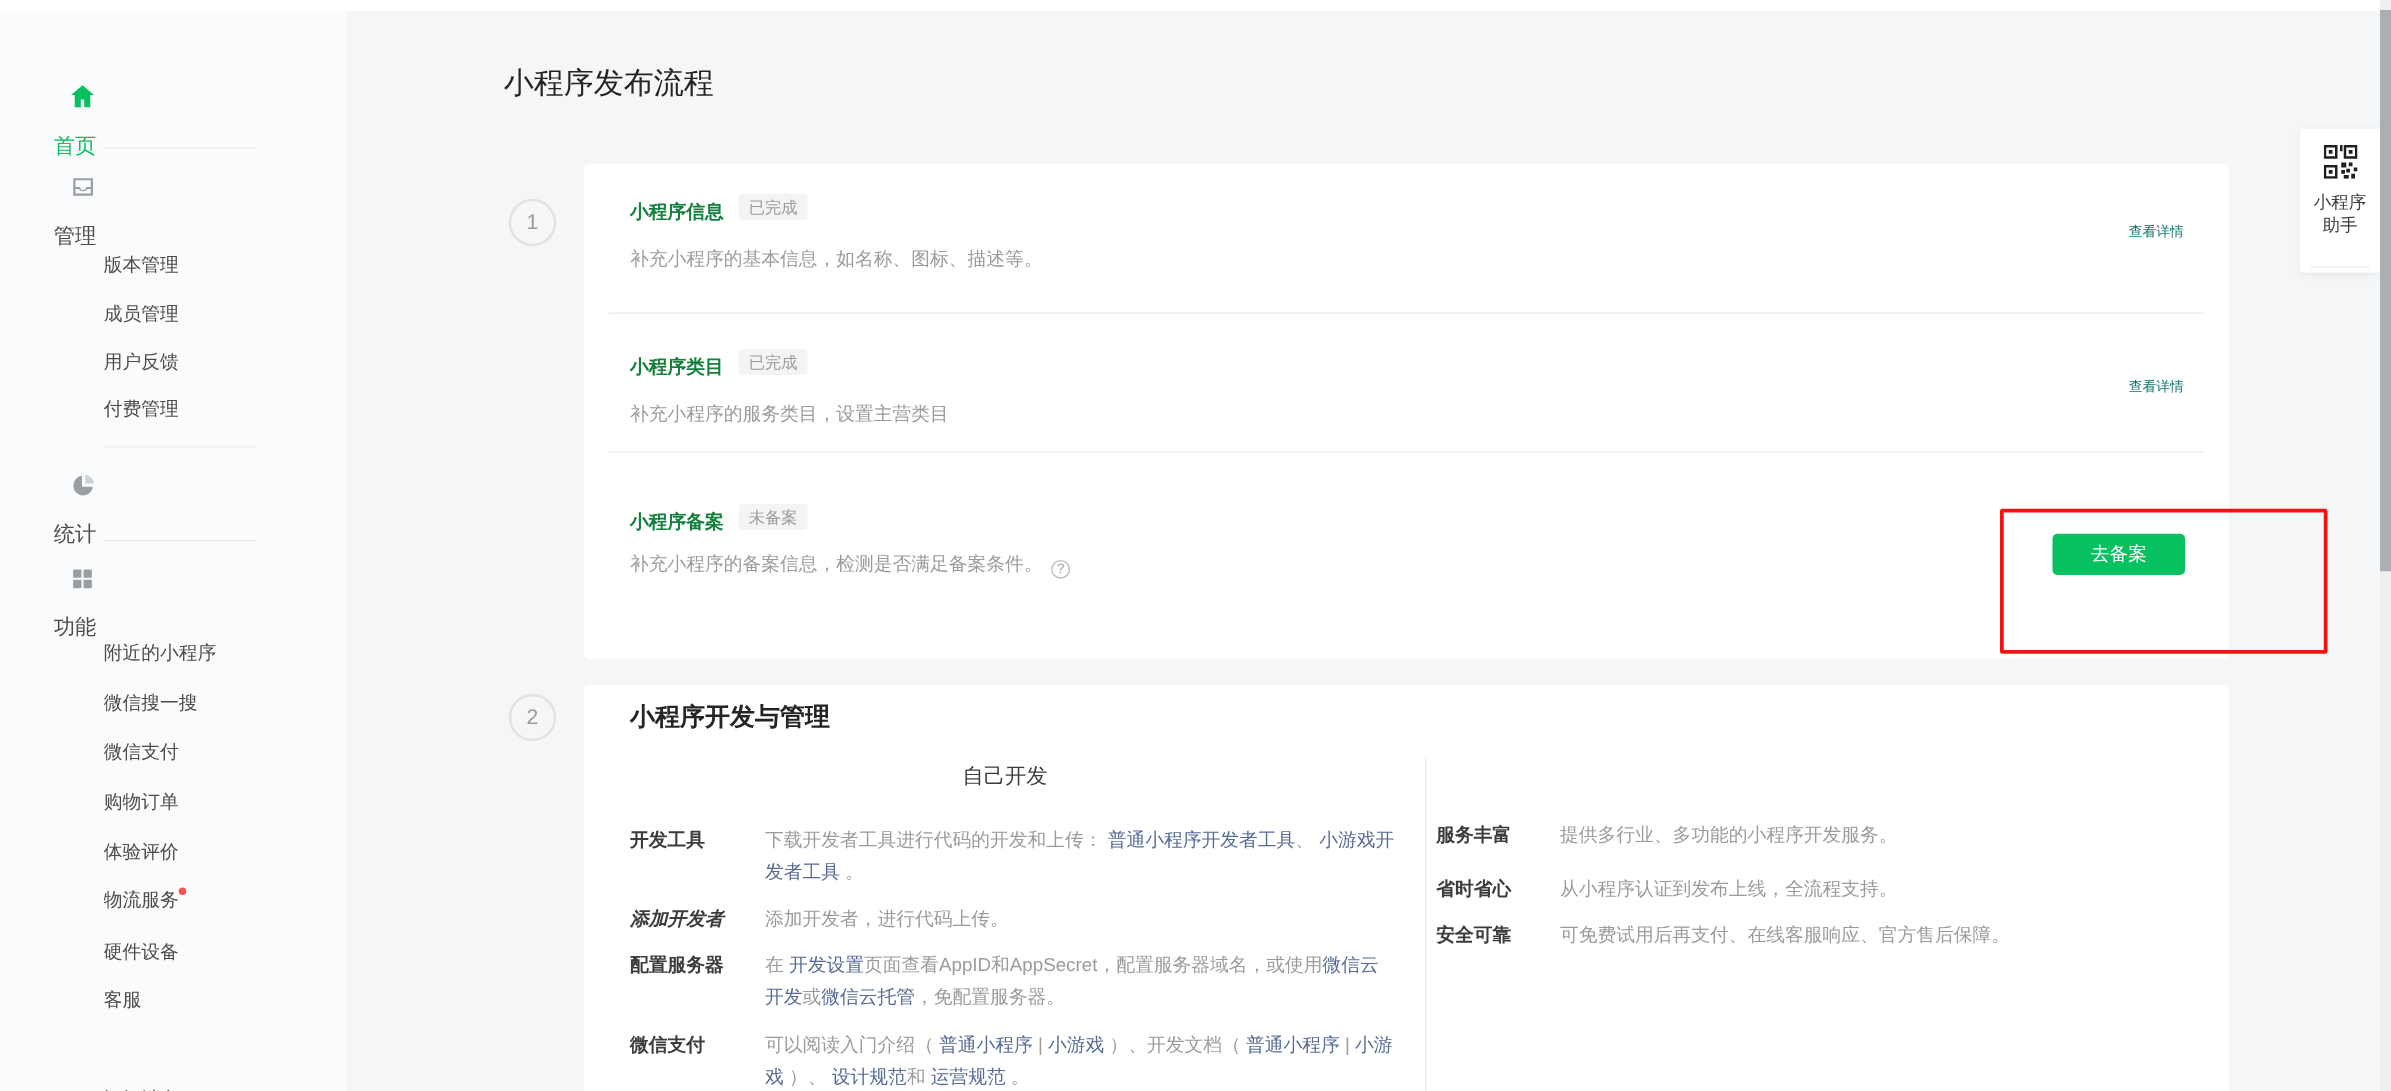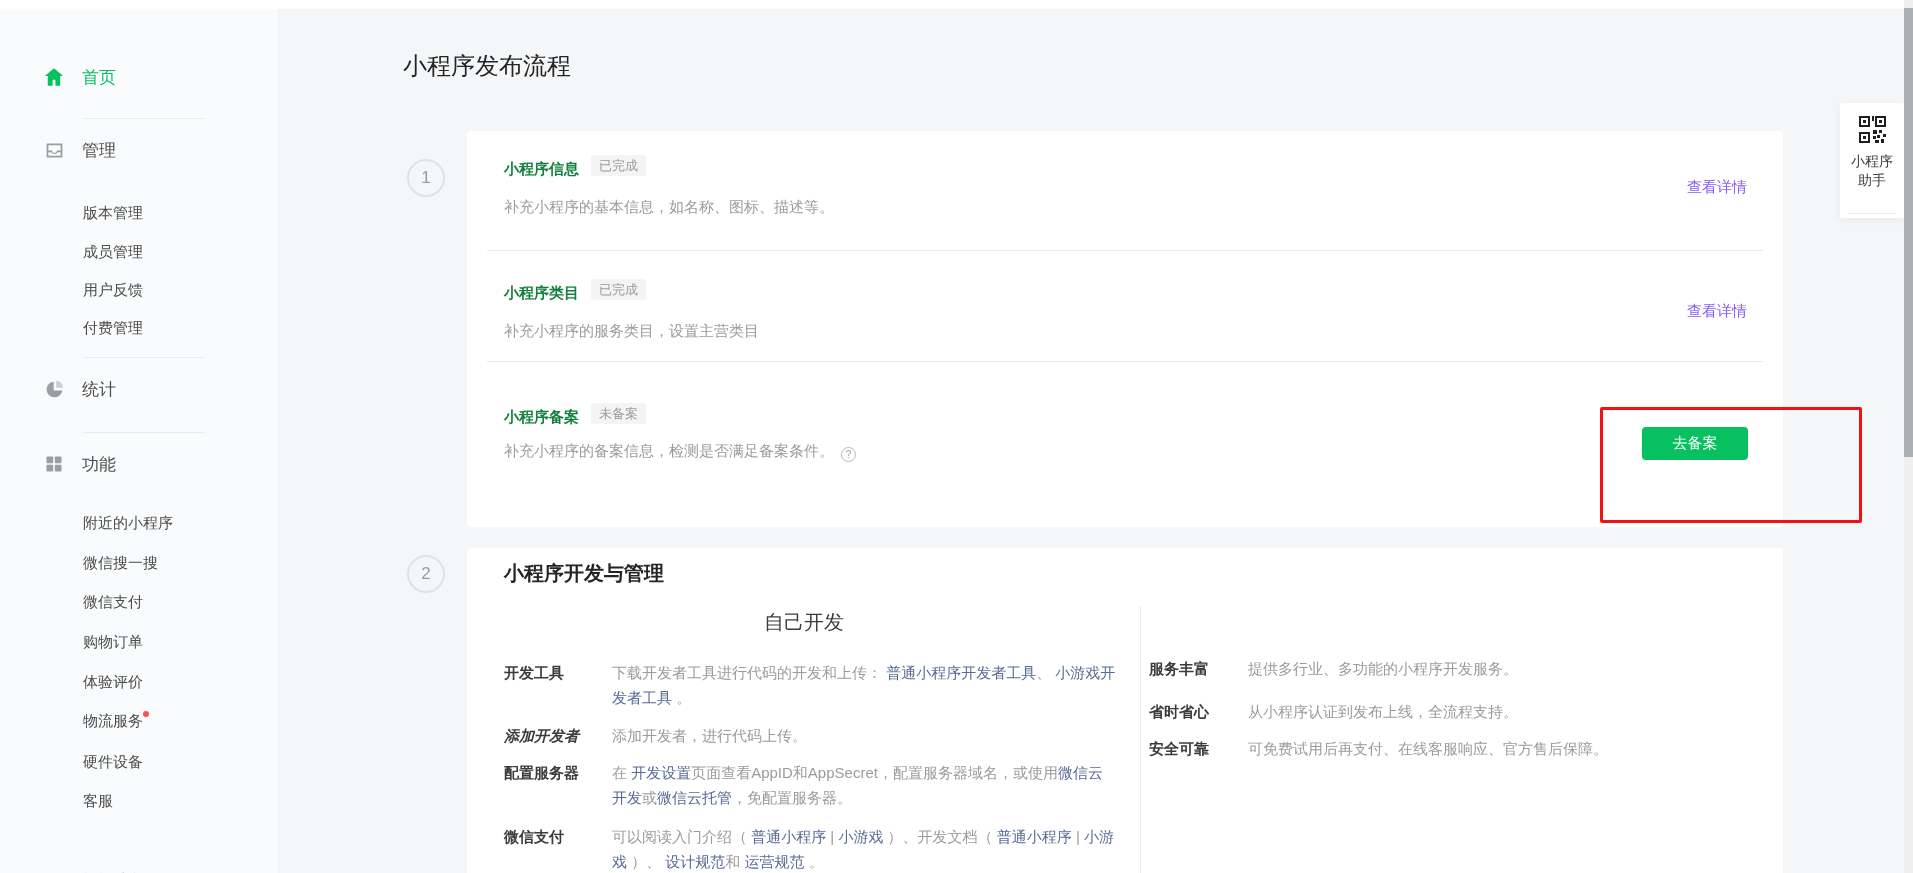--- a/index.html
+++ b/index.html
@@ -6,21 +6,21 @@
   body{
     width:1913px;height:873px;position:relative;overflow:hidden;
     background:#f5f6f8;
     font-family:"Liberation Sans","DejaVu Sans",sans-serif;
     -webkit-font-smoothing:antialiased;
   }
   .topbar{position:absolute;top:0;left:0;right:0;height:9px;background:#ffffff;z-index:1;}
 
   
   .sidebar{position:absolute;top:9px;left:0;width:278px;bottom:0;background:#fafbfc;border-right:1px solid #f0f1f3;z-index:2;}
-  .side-cat{position:absolute;left:43px;height:36px;display:flex;align-items:flex-start;gap:17px;font-size:17px;color:#4c4c4c;cursor:pointer;white-space:nowrap;}
+  .side-cat{position:absolute;left:43px;height:36px;display:flex;align-items:flex-end;gap:17px;font-size:17px;color:#4c4c4c;cursor:pointer;white-space:nowrap;flex-direction:column;}
   .side-cat .icn{width:22px;height:22px;display:flex;align-items:center;justify-content:center;}
   .side-cat .icn svg{fill:#9a9da1;}
   .side-cat.active{color:#07c160;}
   .side-cat.active .icn svg{fill:#07c160;}
   .side-sub{position:absolute;left:83px;height:26px;line-height:26px;font-size:15px;color:#4c4c4c;cursor:pointer;white-space:nowrap;}
   .side-div{position:absolute;left:83px;width:122px;height:1px;background:#e9eaec;}
   .red-dot{display:inline-block;width:6px;height:6px;border-radius:50%;background:#fa5151;vertical-align:9px;margin-left:4px;}
 
   
   .page-title{position:absolute;left:403px;top:50px;margin:0;font-size:24px;font-weight:400;color:#242424;z-index:3;}
@@ -31,27 +31,27 @@
   .step-circle{position:absolute;left:407px;width:38px;height:38px;box-sizing:border-box;
     border:2px solid #e1e2e4;border-radius:50%;display:flex;align-items:center;justify-content:center;
     font-size:17px;color:#9b9b9b;z-index:3;}
 
   .rtitle-wrap{position:absolute;left:37px;white-space:nowrap;}
   .rtitle{font-size:15px;font-weight:bold;color:#15803d;}
   .badge{margin-left:12px;background:#f4f4f6;color:#9b9b9b;font-size:13px;padding:3px 8px;border-radius:3px;vertical-align:4px;}
   .rdesc{position:absolute;left:37px;font-size:15px;color:#9b9b9b;white-space:nowrap;}
   .help{display:inline-block;width:15px;height:15px;box-sizing:border-box;border:1px solid #b9b9b9;border-radius:50%;
     color:#a5a5a5;font-size:11px;line-height:13px;text-align:center;margin-left:7px;vertical-align:-2px;cursor:pointer;}
-  .detail{position:absolute;right:36px;font-size:15px;color:#8b5cf6;cursor:pointer;}
+  .detail{position:absolute;right:36px;font-size:11px;color:#0f766e;cursor:pointer;}
   .go-btn{position:absolute;background:#07c160;color:#fff;border:none;border-radius:4px;font-size:15px;cursor:pointer;}
   .hr{position:absolute;left:20px;right:20px;height:1px;background:#e8e9eb;}
 
   .card2 h2{position:absolute;left:37px;top:12px;margin:0;font-size:20px;font-weight:bold;color:#242424;}
   .col-divider{position:absolute;left:673px;top:58px;bottom:0;width:1px;background:#e8e9eb;}
-  .devhdr{position:absolute;font-size:20px;color:#3c3c3c;text-align:center;}
+  .devhdr{position:absolute;font-size:17px;color:#3c3c3c;text-align:center;}
   .devhdr.h1{left:37px;width:600px;top:61px;}
   .devhdr.h2{left:720px;width:620px;top:61px;}
   .devlabel{position:absolute;font-size:15px;font-weight:bold;color:#3c3c3c;line-height:25px;white-space:nowrap;}
   .devtext{position:absolute;font-size:15px;color:#9b9b9b;line-height:25px;}
   .devtext .lk{color:#576b95;cursor:pointer;}
 
   
   .red-box{position:absolute;left:1600px;top:407px;width:262px;height:116px;box-sizing:border-box;
     border:3px solid #f31212;border-radius:2px;z-index:6;pointer-events:none;}
 

